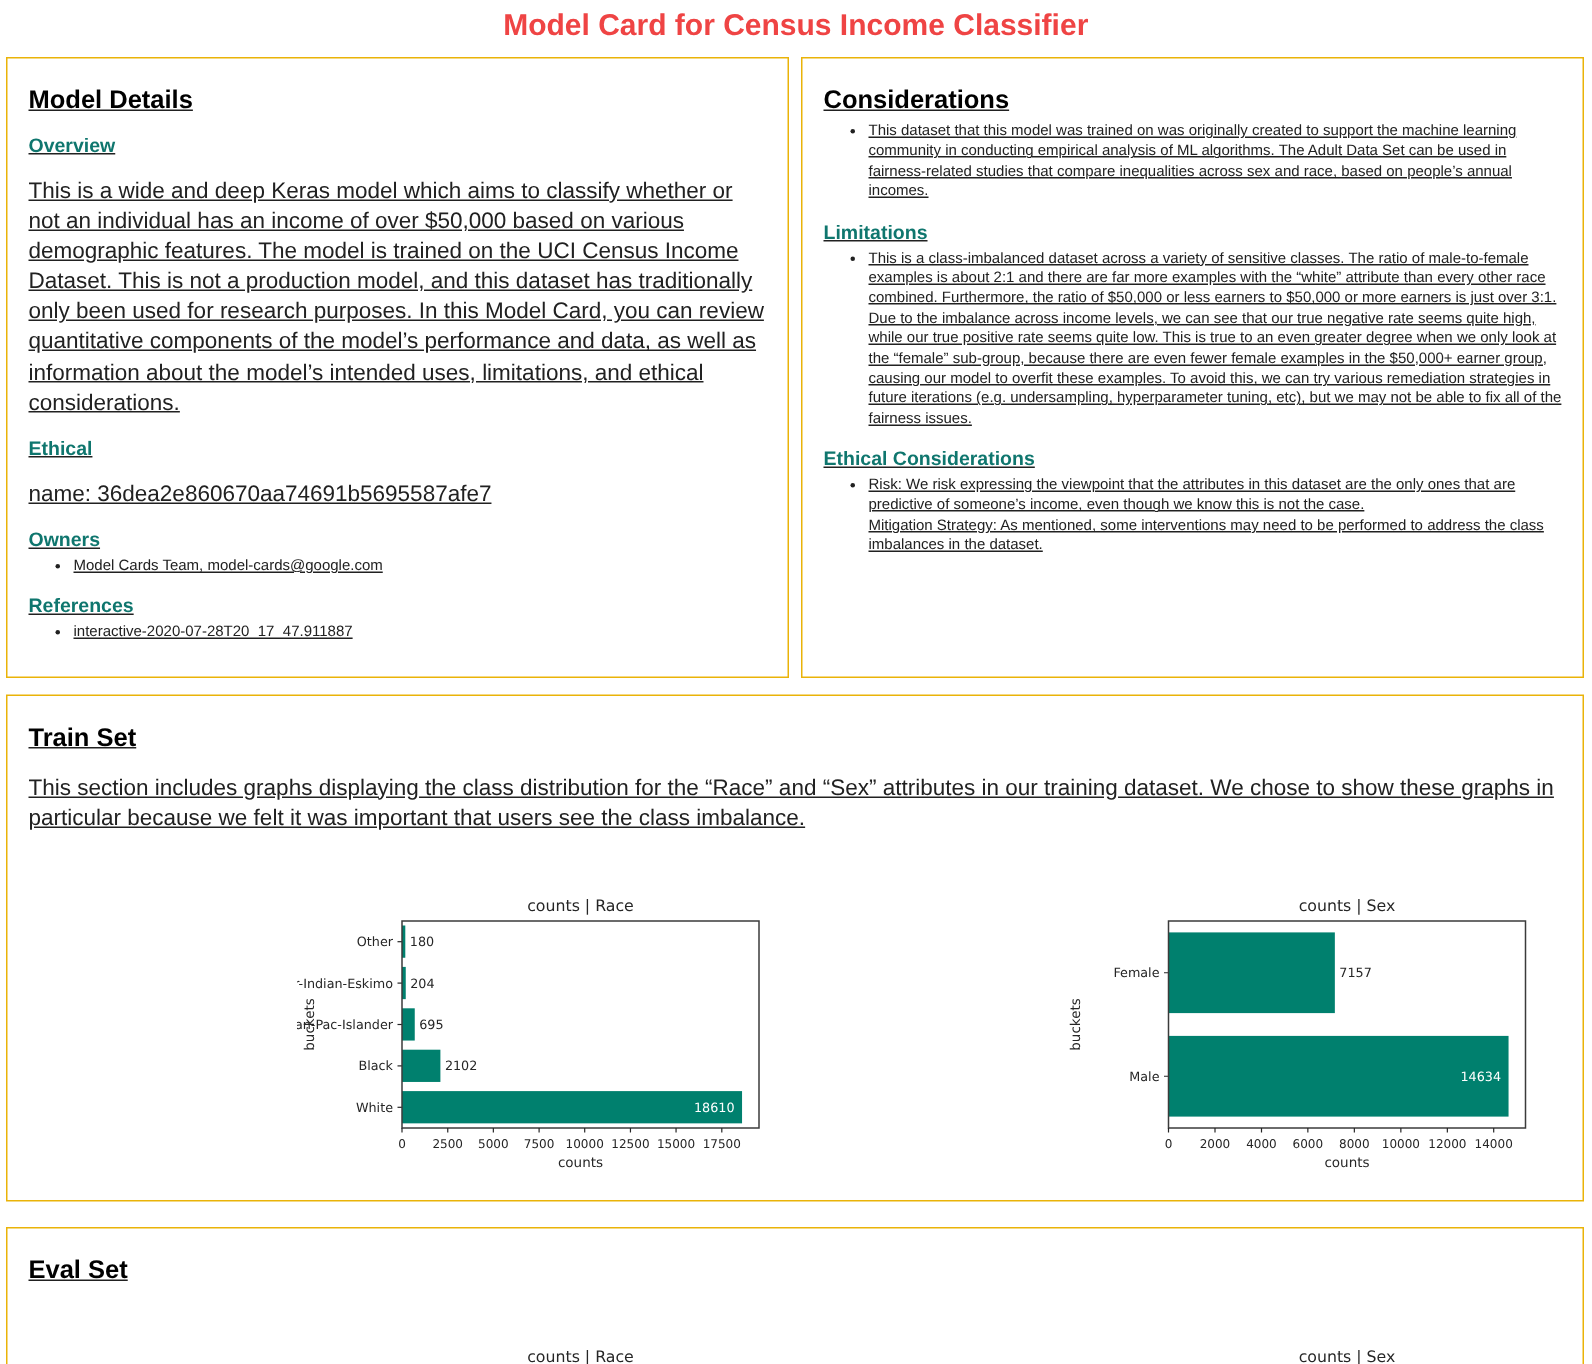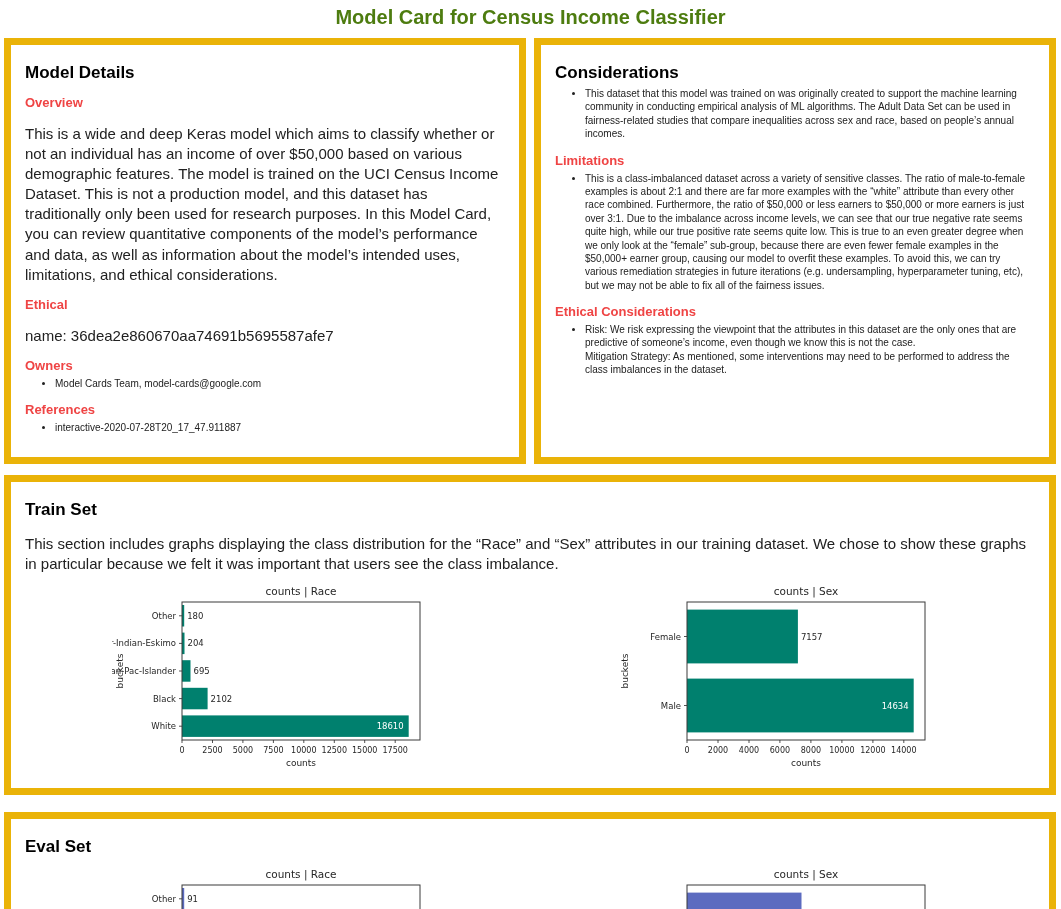--- a/index.html
+++ b/index.html
@@ -5,64 +5,65 @@
   html, body { margin:0; padding:0; background:#ffffff; }
   body {
     width:1061px;
     font-family:"Liberation Sans", sans-serif;
     color:#212121;
     -webkit-font-smoothing:antialiased;
   }
   .page-title {
     font-size:20px;
     font-weight:bold;
-    color:#4d7c0f;
+    color:#ef4444;
     text-align:center;
     margin:6px 0 9px 0;
   }
   .top-row {
     display:flex;
     gap:8px;
     margin:0 5px 11px 4px;
     align-items:stretch;
   }
   .card {
-    border:7px solid #eab308;
+    border:1px solid #eab308;
     background:#fff;
     box-sizing:border-box;
     padding:10px 14px 14px 14px;
+    text-decoration:underline;
   }
   .top-row .card { flex:1 1 0; }
   .card h2 {
     font-size:17px;
     font-weight:bold;
     color:#000;
     margin:8px 0 2px 0;
   }
   .card h3 {
     font-size:13px;
     font-weight:bold;
-    color:#ef4444;
+    color:#0f766e;
     margin:12px 0 4px 0;
   }
   .card p {
     font-size:15px;
     line-height:1.34;
     margin:14px 0 6px 0;
   }
   .card ul {
     margin:4px 0 8px 0;
     padding-left:30px;
     font-size:10px;
     line-height:1.34;
   }
   .card li { margin:0 0 2px 0; }
   .wide-card { margin:0 5px 17px 4px; }
   .charts-row { display:flex; margin-top:10px; }
-  .chart-slot { flex:1 1 0; display:flex; justify-content:center; }
+  .chart-slot { flex:1 1 0; display:flex; justify-content:flex-end;margin-top:30px; }
   .chart { width:332px; height:190px; }
 </style>
 </head>
 <body>
 
 <h1 class="page-title">Model Card for Census Income Classifier</h1>
 
 <div class="top-row">
 
   <section class="card">

